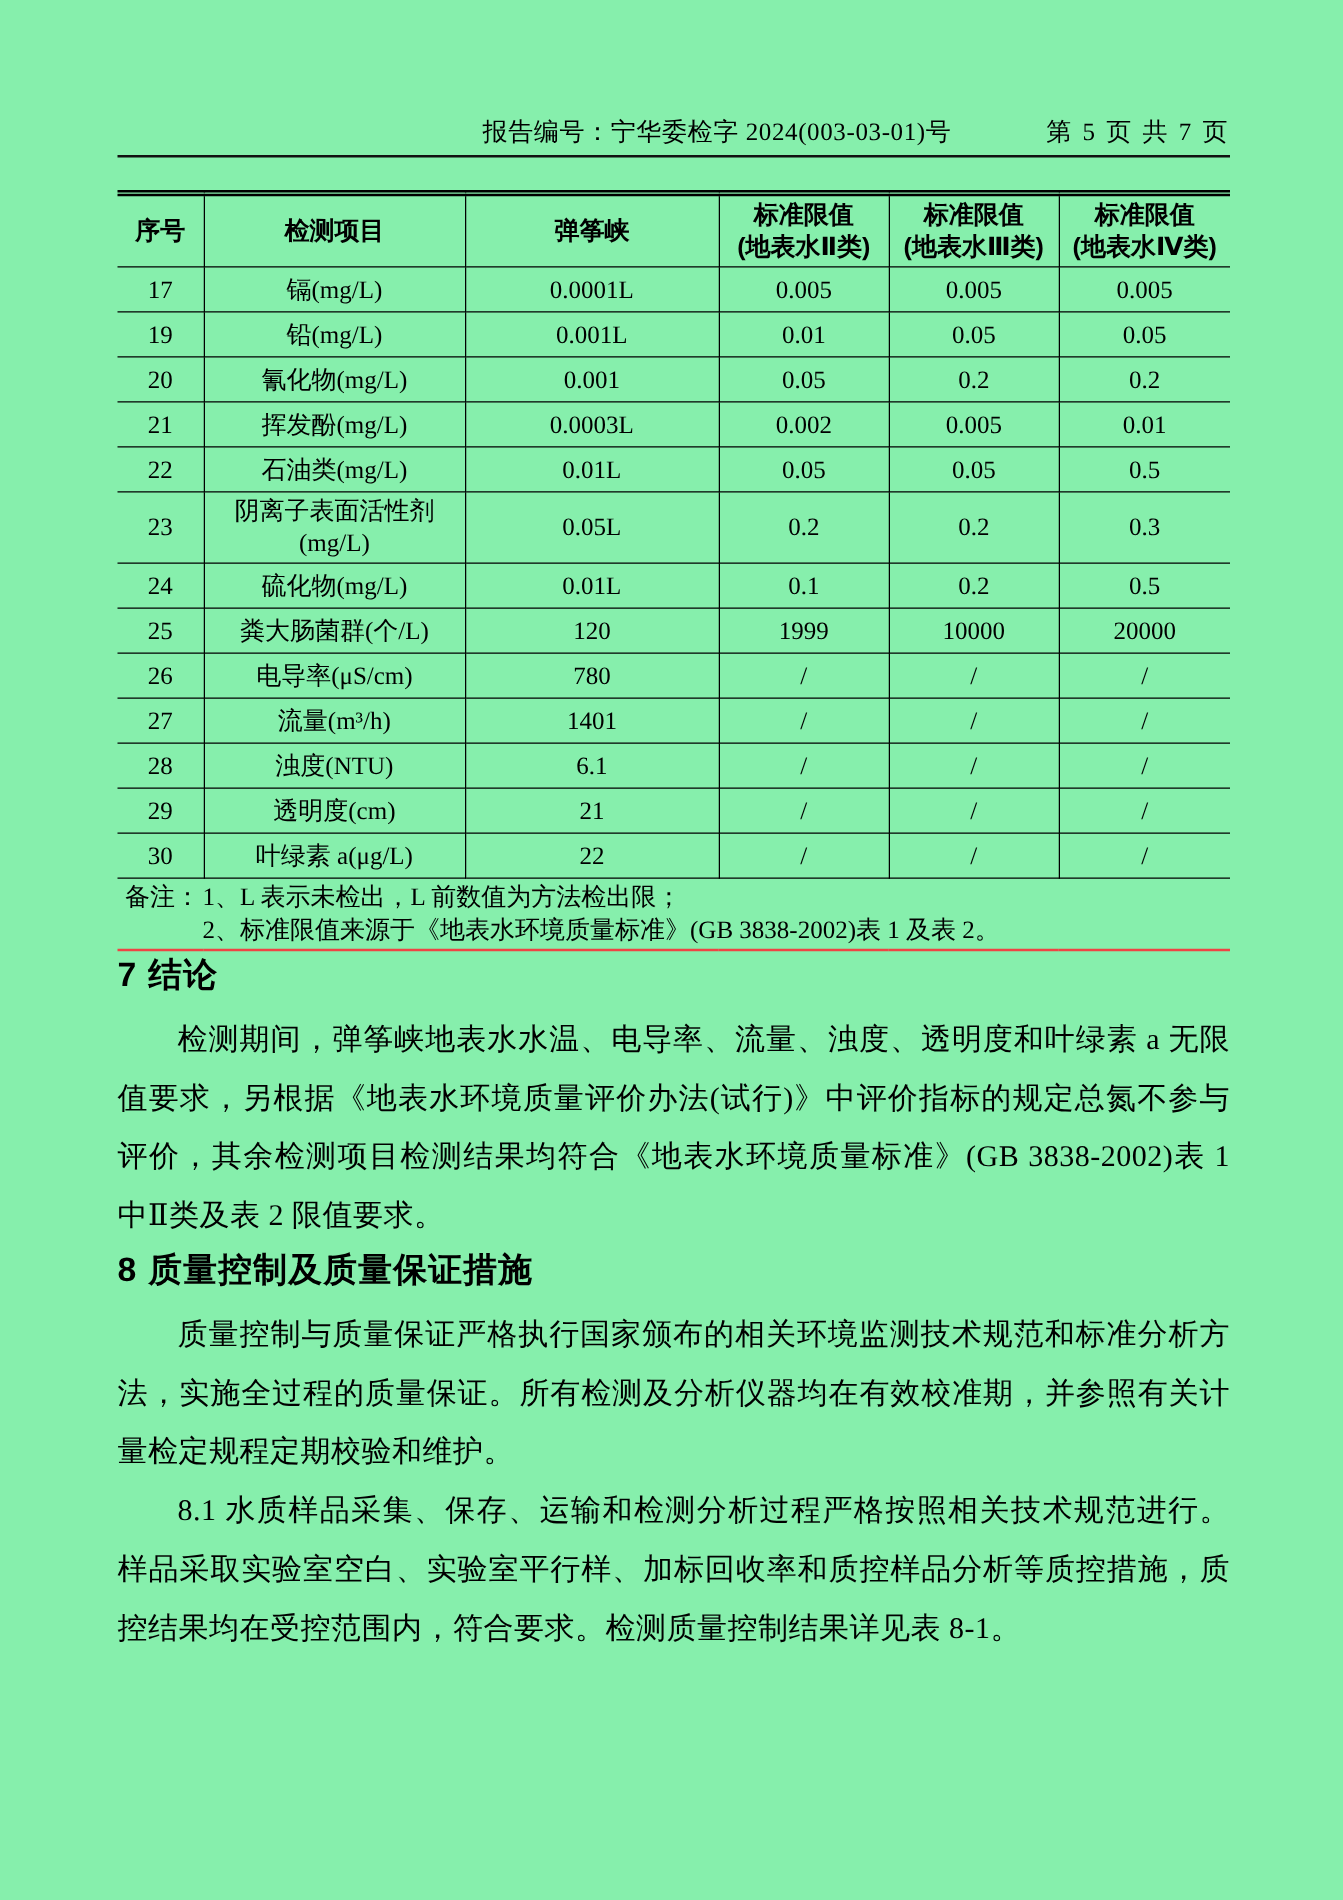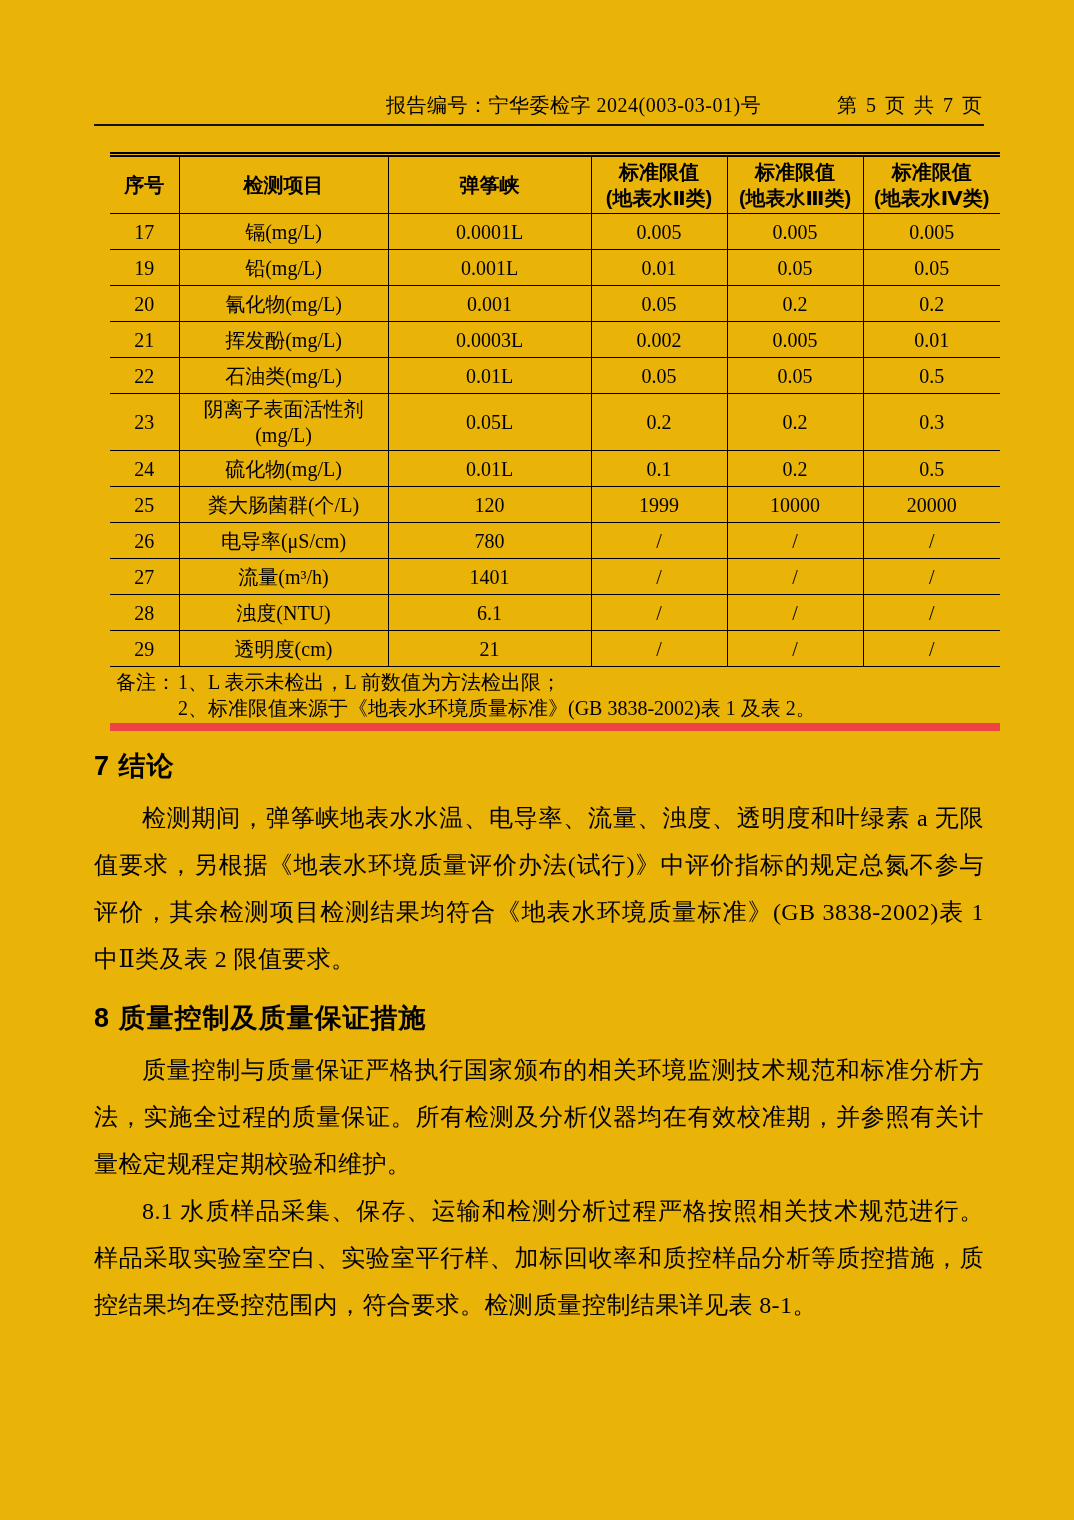--- a/index.html
+++ b/index.html
@@ -1,19 +1,19 @@
 <!DOCTYPE html>
 <html lang="zh"><head>
 <meta charset="utf-8">
 <style>
   * { margin: 0; padding: 0; box-sizing: border-box; }
   html, body { background: #e8e8e8; }
   .page {
     width: 1074px; height: 1520px;
-    background: #eab308;
+    background: #86efac;
     position: relative;
     margin: 0 auto;
     font-family: "Liberation Serif", "DejaVu Serif", serif;
     color: #000;
     overflow: hidden;
   }
   .content { width: 894px; margin: 0 auto; padding-left: 4px; }
 
   
   .doc-header {
@@ -26,23 +26,22 @@
   }
   .report-no { margin-left: 292px; letter-spacing: 0.5px; }
   .page-indicator { margin-left: auto; letter-spacing: 2px; }
 
   
   table.results {
     margin-top: 26px;
     width: 890px;
     border-collapse: collapse;
     border-top: 5px double #000;
-    border-bottom: 8px solid #ef4444;
+    border-bottom: 2px solid #ef4444;
     table-layout: fixed;
-    margin-left: 16px;
   }
   table.results th, table.results td {
     border: 1.5px solid #000;
     text-align: center;
     vertical-align: middle;
   }
   table.results th:first-child, table.results td:first-child { border-left: none; }
   table.results th:last-child,  table.results td:last-child  { border-right: none; }
   table.results thead th {
     font-family: "Liberation Sans", "DejaVu Sans", sans-serif;
@@ -68,21 +67,21 @@
   }
   .note-line { display: flex; }
   .note-label { flex: 0 0 62px; }
   .note-line.cont { padding-left: 62px; }
 
   
   .section-heading {
     font-family: "Liberation Sans", "DejaVu Sans", sans-serif;
     font-weight: bold;
     font-size: 27px;
-    margin-top: 17px;
+    margin-top: 1px;
     margin-bottom: 11px;
     letter-spacing: 1px;
   }
   .body-par {
     font-size: 24px;
     line-height: 47px;
     text-align: justify;
     text-indent: 2em;
     letter-spacing: 0.4px;
   }
@@ -235,20 +234,28 @@
 
   <tr>
     <td>29</td>
     <td>透明度(cm)</td>
     <td>21</td>
     <td>/</td>
     <td>/</td>
     <td>/</td>
   </tr>
 
+  <tr>
+    <td>30</td>
+    <td>叶绿素 a(μg/L)</td>
+    <td>22</td>
+    <td>/</td>
+    <td>/</td>
+    <td>/</td>
+  </tr>
 </tbody>
       <tbody>
         <tr class="notes-row">
           <td colspan="6">
             <div class="note-line">
               <span class="note-label">备注：</span>
               <span>1、L 表示未检出，L 前数值为方法检出限；</span>
             </div>
             <div class="note-line cont">
               <span>2、标准限值来源于《地表水环境质量标准》(GB 3838-2002)表 1 及表 2。</span>

